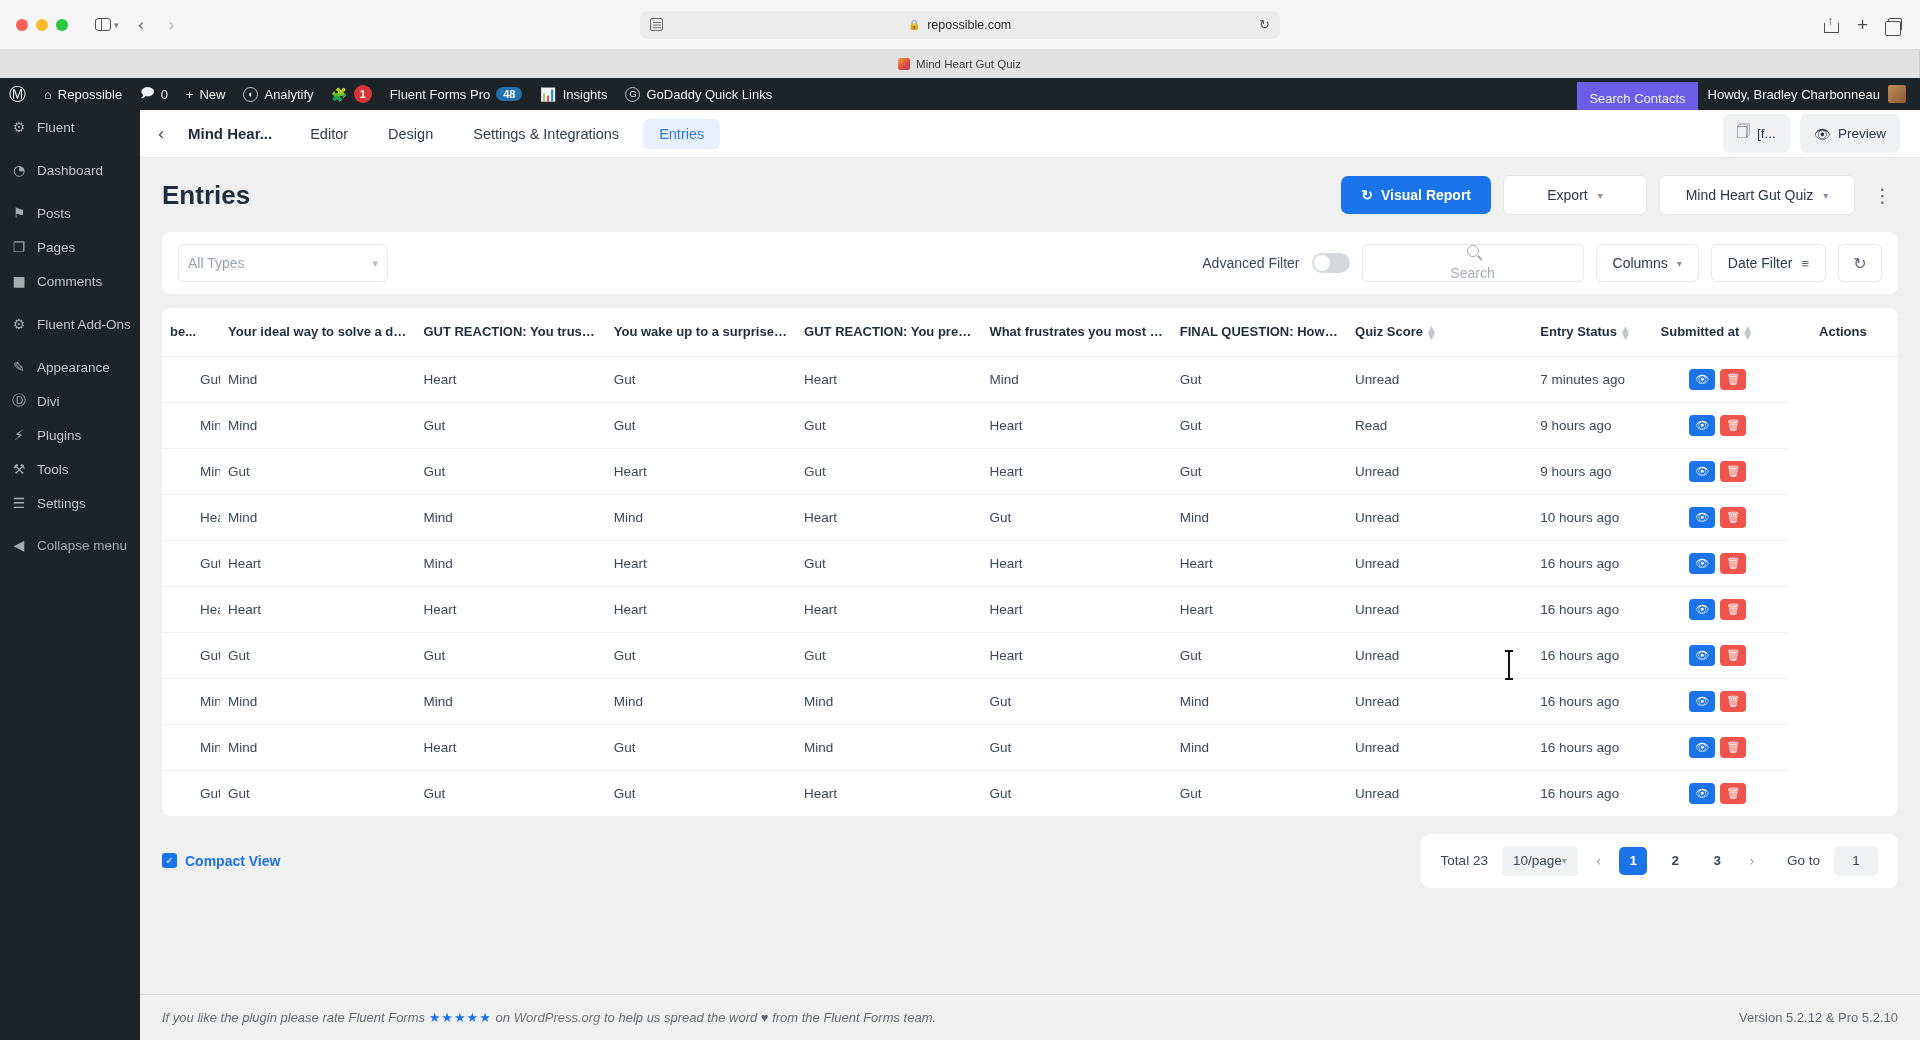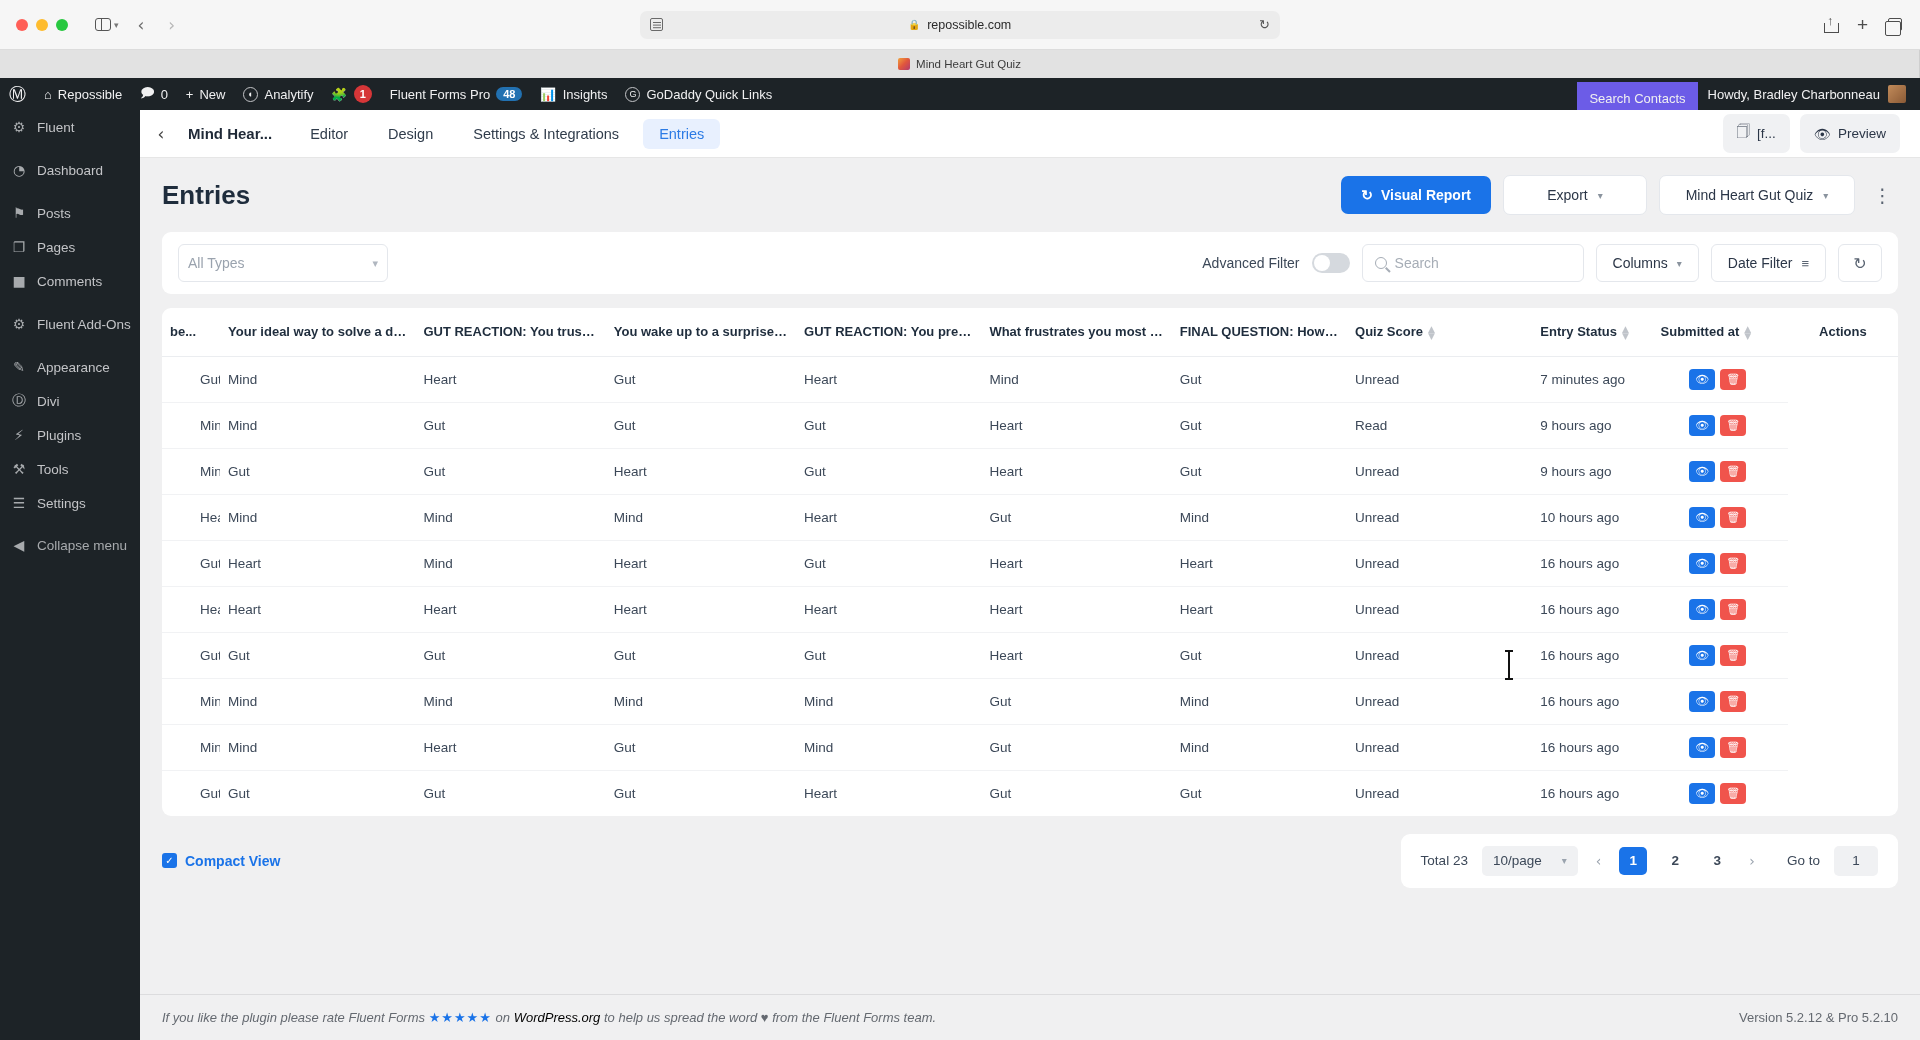--- a/index.html
+++ b/index.html
@@ -89,50 +89,50 @@
 
   
   .panel { background: #fff; border-radius: 9px; }
   .filterbar { height: 62px; display: flex; align-items: center; padding: 0 16px; margin-bottom: 14px; }
   .select-box { width: 210px; height: 38px; border: 1px solid #e4e7ec; border-radius: 6px; display: flex; align-items: center; padding: 0 9px; font-size: 14px; color: #9aa3ae; }
   .select-box .cv { margin-left: auto; color: #b0b7c0; font-size: 11px; font-family: "DejaVu Sans", sans-serif; }
   .fb-right { margin-left: auto; display: flex; align-items: center; gap: 12px; }
   .advlabel { font-size: 14px; color: #3c4858; }
   .toggle { width: 38px; height: 20px; border-radius: 10px; background: #d5d9de; position: relative; }
   .toggle .knob { position: absolute; left: 2px; top: 2px; width: 16px; height: 16px; border-radius: 50%; background: #fff; }
-  .searchbox { width: 222px; height: 38px; border: 1px solid #e4e7ec; border-radius: 6px; display: flex; align-items: center; gap: 8px; padding: 0 12px; font-size: 14px; color: #a6adb6; }
+  .searchbox { width: 222px; height: 38px; border: 1px solid #e4e7ec; border-radius: 6px; display: flex; align-items: center; gap: 8px; padding: 0 12px; font-size: 14px; color: #a6adb6; flex-direction: column; }
   .sbtn { height: 38px; border: 1px solid #e4e7ec; border-radius: 6px; display: flex; align-items: center; gap: 9px; padding: 0 16px; font-size: 14px; color: #2b3647; }
   .sbtn.square { padding: 0; width: 44px; justify-content: center; color: #5a6472; font-size: 16px; }
   .mag { width: 12px; height: 12px; border: 1.6px solid currentColor; border-radius: 50%; position: relative; display:inline-block; }
   .mag:after { content:""; position:absolute; right:-5px; bottom:-3px; width:6px; height:1.6px; background: currentColor; transform: rotate(45deg); }
 
   
   .tablewrap { padding: 0; overflow: hidden; }
   table { width: 100%; border-collapse: collapse; table-layout: fixed; }
   th { font-size: 13px; font-weight: 700; color: #1f2d3d; text-align: left; padding: 16px 8px; border-bottom: 1px solid #ebedf0; white-space: nowrap; overflow: hidden; text-overflow: ellipsis; }
   th .sorter { display: inline-block; color: #c0c4ca; font-size: 9px; line-height: 7px; margin-left: 5px; vertical-align: middle; font-family: "DejaVu Sans", sans-serif; }
   td { font-size: 13.5px; color: #3c4858; padding: 12px 8px; border-bottom: 1px solid #f1f2f4; white-space: nowrap; overflow: hidden; }
   tr:last-child td { border-bottom: none; }
   .act-btn { width: 26px; height: 21px; border-radius: 4px; display: inline-flex; align-items: center; justify-content: center; color: #fff; font-size: 11px; margin-right: 5px; font-family: "DejaVu Sans", sans-serif; }
   .act-view { background: #1a73e8; } .act-del { background: #f0544c; }
 
   
   .belowtable { display: flex; align-items: center; margin-top: 18px; }
   .compact { display: flex; align-items: center; gap: 8px; font-size: 14px; color: #1a73e8; font-weight: 600; }
   .cbox { width: 15px; height: 15px; background: #1a73e8; border-radius: 3px; color: #fff; font-size: 10px; display: flex; align-items: center; justify-content: center; font-family: "DejaVu Sans", sans-serif; }
   .pager { margin-left: auto; background: #fff; border-radius: 9px; height: 54px; display: flex; align-items: center; gap: 14px; padding: 0 20px; font-size: 13.5px; color: #3c4858; }
-  .pg-sel { background: #f0f1f3; border-radius: 5px; height: 30px; display: flex; align-items: center; gap: 20px; padding: 0 11px; font-size: 13.5px; color: #3c4858; }
+  .pg-sel { background: #f0f1f3; border-radius: 5px; height: 30px; display: flex; align-items: center; padding: 0 11px; font-size: 13.5px; color: #3c4858; }
   .pg-arrow { color: #9aa3ae; font-size: 14px; padding: 0 4px; font-family: "DejaVu Sans", sans-serif; }
   .pg-num { min-width: 28px; height: 28px; border-radius: 5px; display: flex; align-items: center; justify-content: center; font-weight: 700; color: #3c4858; }
   .pg-num.active { background: #1a73e8; color: #fff; }
   .goto-input { width: 44px; height: 30px; background: #f0f1f3; border-radius: 5px; display: flex; align-items: center; justify-content: center; }
 
   
   .wpfooter { height: 46px; background: #f0f0f1; border-top: 1px solid #dcdcde; display: flex; align-items: center; padding: 0 22px; font-size: 13px; color: #646970; font-style: italic; }
-  .wpfooter a { color: #000000; text-decoration: none; }
+  .wpfooter a { color: #737373; text-decoration: none; }
   .stars { color: #1a73e8; font-style: normal; letter-spacing: 1px; font-family: "DejaVu Sans", sans-serif; }
   .ver { margin-left: auto; font-style: normal; }
 
   .cursor-ibeam { position: absolute; left: 1363px; top: 492px; width: 12px; height: 30px; pointer-events: none; }
 </style>
 </head>
 <body>
 
 <div class="browser-chrome">
   <div class="traffic">

